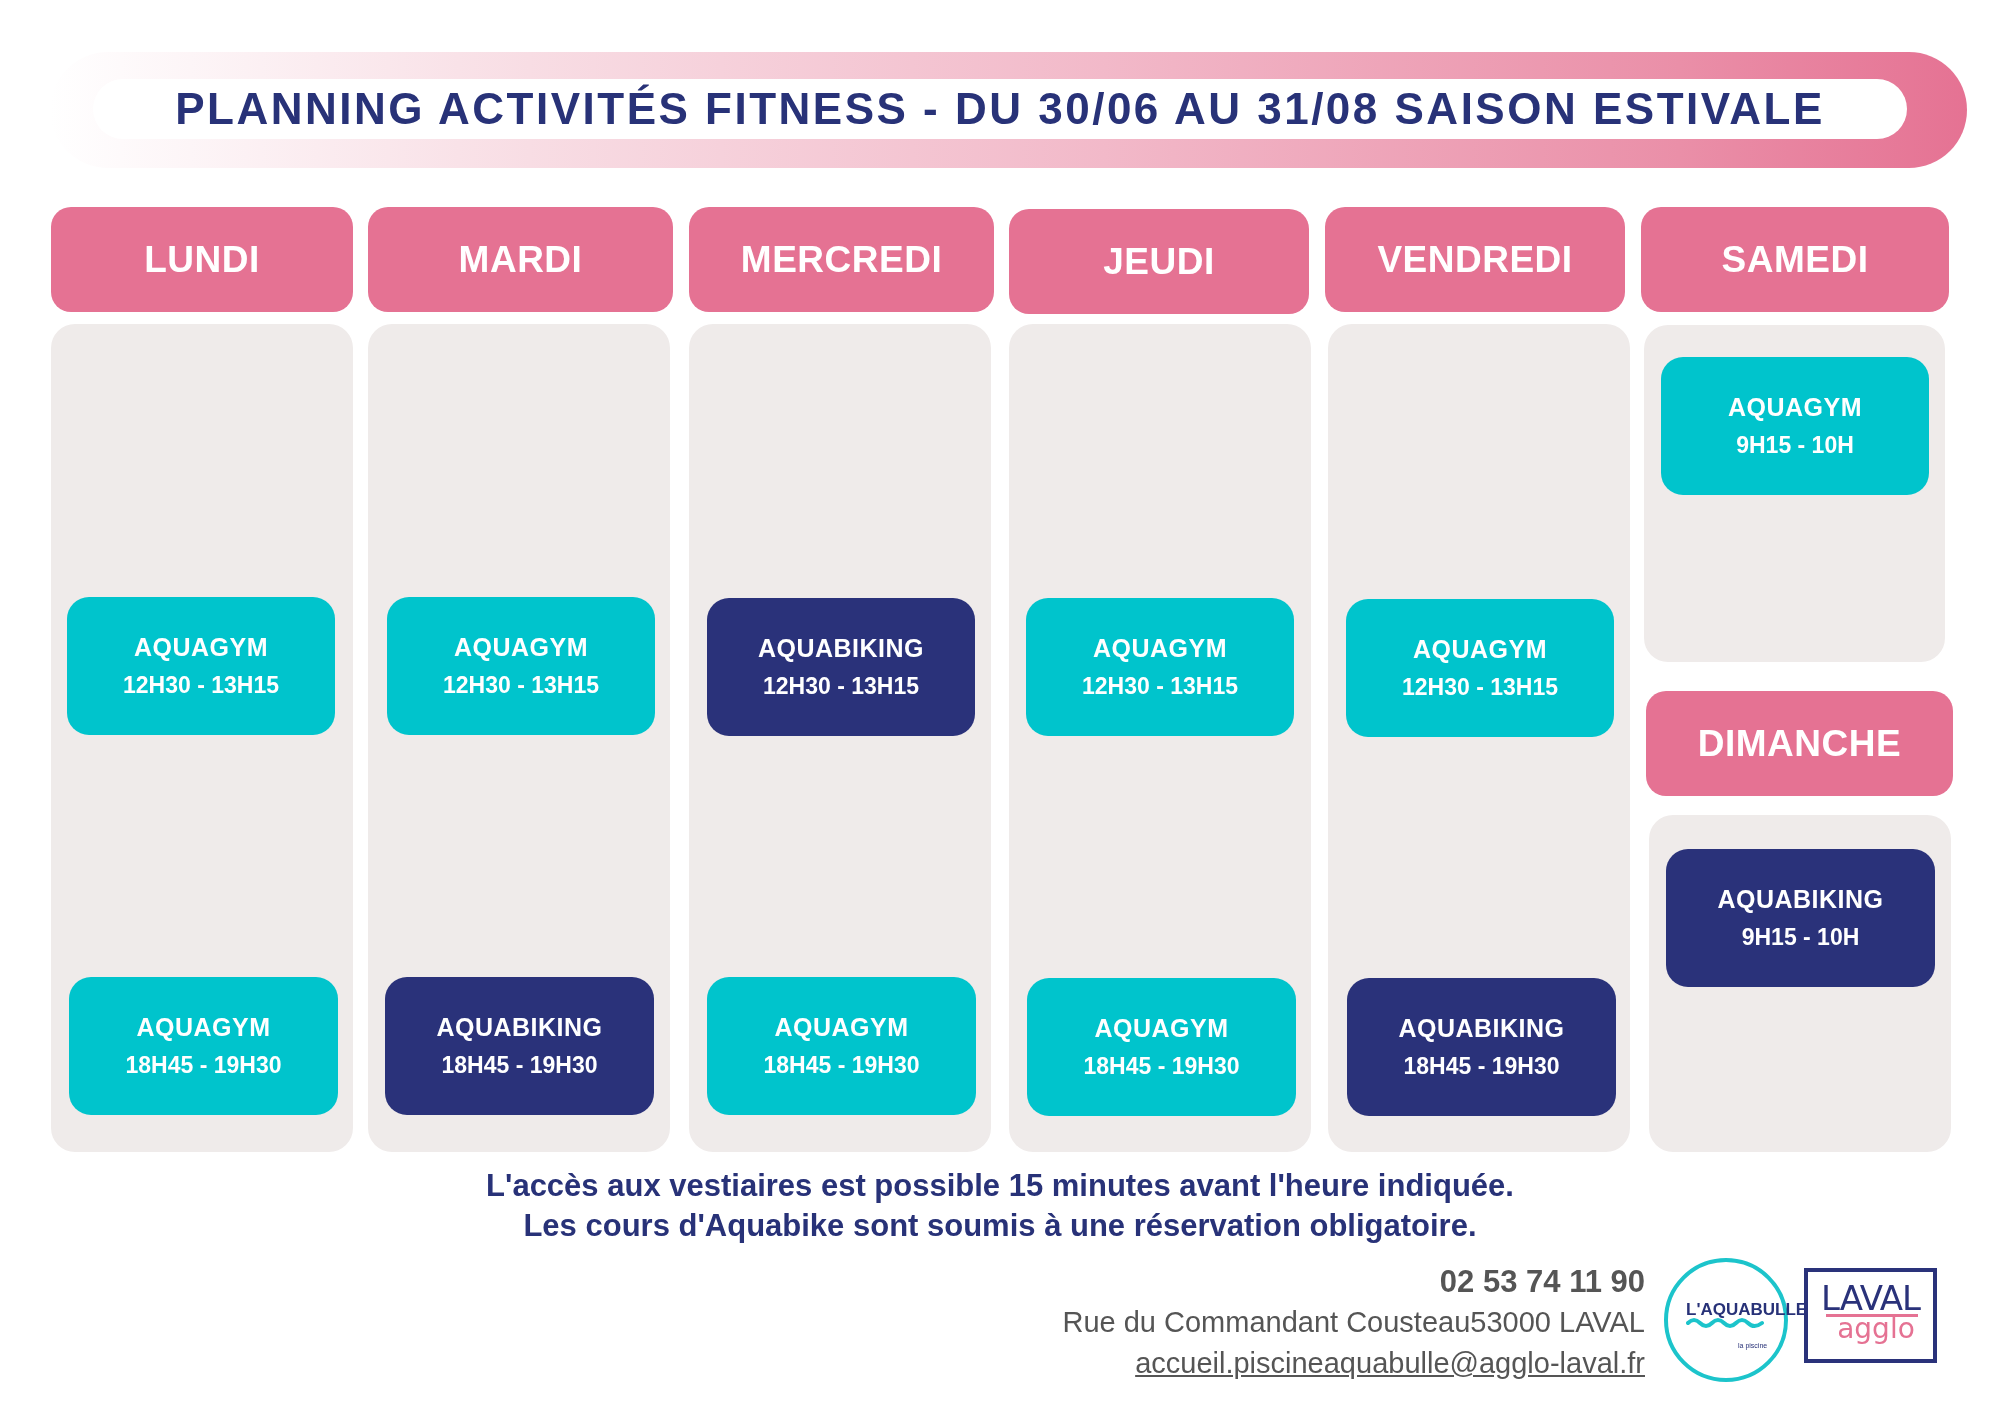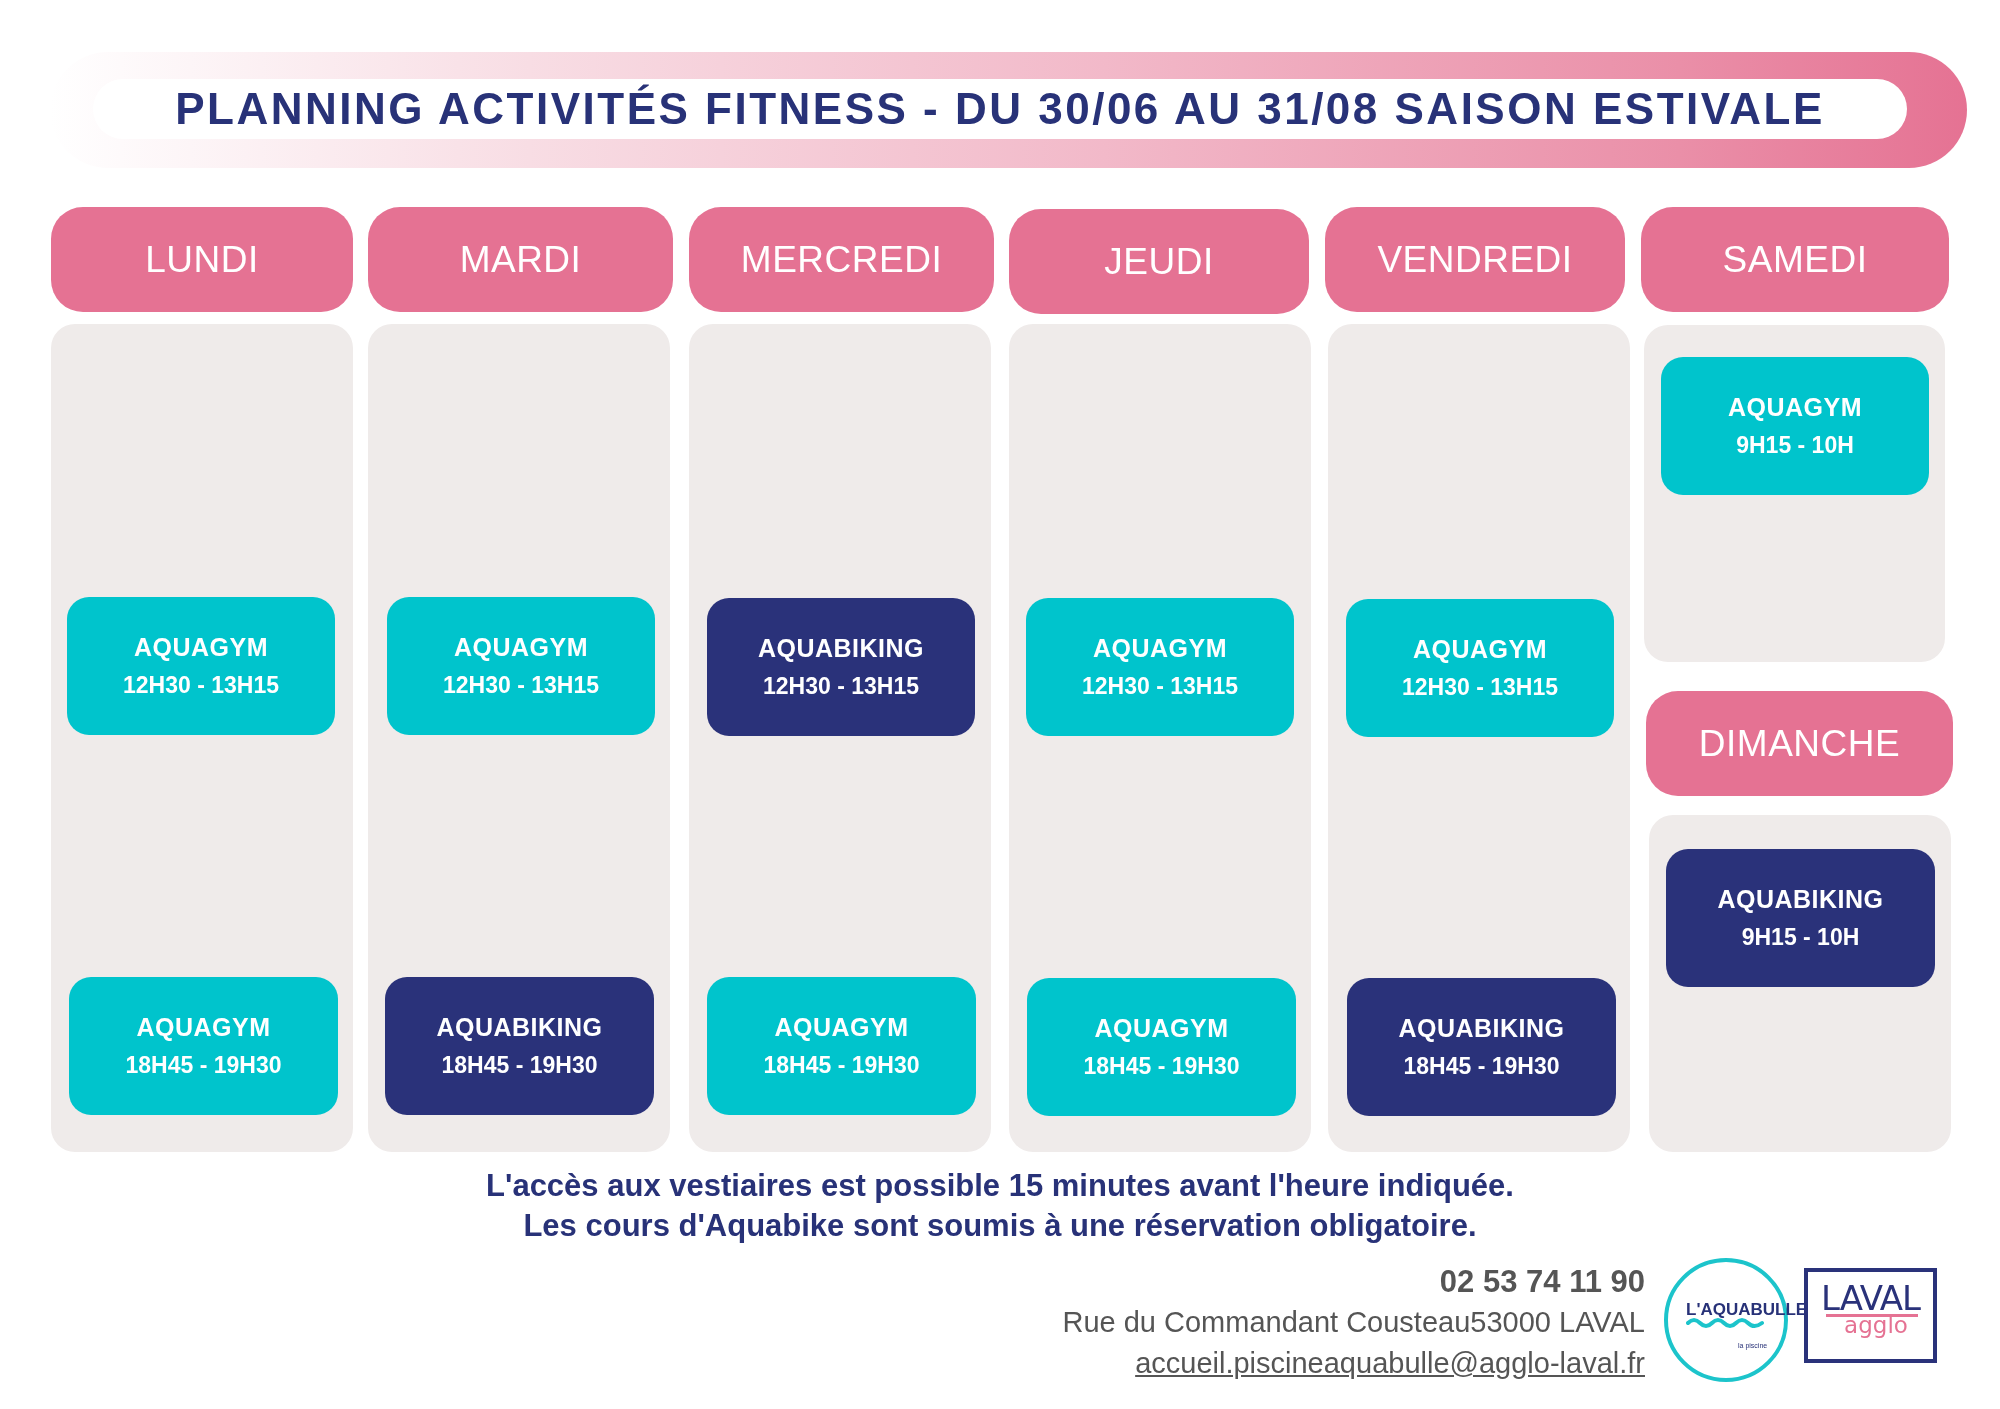--- a/index.html
+++ b/index.html
@@ -2,41 +2,41 @@
 <html><head>
 <meta charset="utf-8">
 <style>
   html, body { margin:0; padding:0; background:#ffffff; }
   body { width:2000px; height:1409px; position:relative; overflow:hidden; font-family:"Liberation Sans", "DejaVu Sans", sans-serif; }
   .banner { position:absolute; left:50px; top:52px; width:1917px; height:116px; border-radius:58px;
     background:linear-gradient(90deg, #ffffff 0%, #f8dde4 25%, #f2b9c9 55%, #ea8fa8 85%, #e57293 100%); }
   .banner-pill { position:absolute; left:93px; top:79px; width:1814px; height:60px; border-radius:30px; background:#ffffff; }
   .title { position:absolute; left:93px; top:79px; width:1814px; height:60px; line-height:60px; text-align:center;
     color:#283278; font-weight:bold; font-size:44px; letter-spacing:2.5px; white-space:nowrap; }
-  .day-header { position:absolute; height:105px; border-radius:32px; background:#e57293; color:#ffffff;
-    font-weight:normal; font-size:37px; display:flex; align-items:center; justify-content:center; letter-spacing:0.5px; }
+  .day-header { position:absolute; height:105px; border-radius:20px; background:#e57293; color:#ffffff;
+    font-weight:bold; font-size:37px; display:flex; align-items:center; justify-content:center; letter-spacing:0.5px; }
   .day-body { position:absolute; border-radius:24px; background:#efebea; }
   .card { position:absolute; height:138px; border-radius:22px; color:#ffffff; font-weight:bold; text-align:center;
     display:flex; flex-direction:column; justify-content:center; align-items:center; }
   .card .act { font-size:25px; line-height:38px; letter-spacing:0.5px; }
   .card .time { font-size:23px; line-height:38px; }
   .card.aquagym { background:#00c4cc; }
   .card.aquabiking { background:#2a327a; }
   .notice { position:absolute; left:0; width:2000px; text-align:center; color:#283278; font-weight:bold; font-size:31px; }
   .contact { position:absolute; right:355px; text-align:right; color:#555555; font-size:29px; white-space:nowrap; }
   .contact.phone { font-weight:bold; font-size:31px; }
   .contact.email { text-decoration:underline; }
   .logo-aquabulle { position:absolute; left:1664px; top:1258px; width:116px; height:116px; border:4px solid #1cc4cb; border-radius:50%; background:#fff; }
   .logo-aquabulle .name { position:absolute; left:18px; top:38px; font-size:17px; font-weight:bold; color:#283278; white-space:nowrap; }
   .logo-aquabulle svg { position:absolute; left:18px; top:54px; }
   .logo-aquabulle .sub { position:absolute; left:70px; top:80px; font-size:7px; color:#283278; white-space:nowrap; }
   .logo-laval { position:absolute; left:1804px; top:1268px; width:125px; height:87px; border:4px solid #2a327a; background:#fff; }
   .logo-laval .laval { position:absolute; left:0; top:6px; width:125px; text-align:center; font-size:34px; color:#2a327a; letter-spacing:-1px; font-family:"DejaVu Sans", sans-serif; }
   .logo-laval .bar { position:absolute; left:18px; top:42px; width:92px; height:3px; background:#e57293; }
-  .logo-laval .agglo { position:absolute; left:0; top:40px; width:136px; text-align:center; font-size:23px; color:#e57293; font-family:"DejaVu Sans", sans-serif; }
+  .logo-laval .agglo { position:absolute; left:0; top:40px; width:136px; text-align:center; font-size:28px; color:#e57293; font-family:"DejaVu Sans", sans-serif; }
 </style>
 </head>
 <body>
 
 <div class="banner"></div>
 <div class="banner-pill"></div>
 <div class="title">PLANNING ACTIVITÉS FITNESS - DU 30/06 AU 31/08 SAISON ESTIVALE</div>
 
 <div class="day-header" style="left:51px;top:207px;width:302px;">LUNDI</div>
 <div class="day-body" style="left:51px;top:324px;width:302px;height:828px;"></div>

